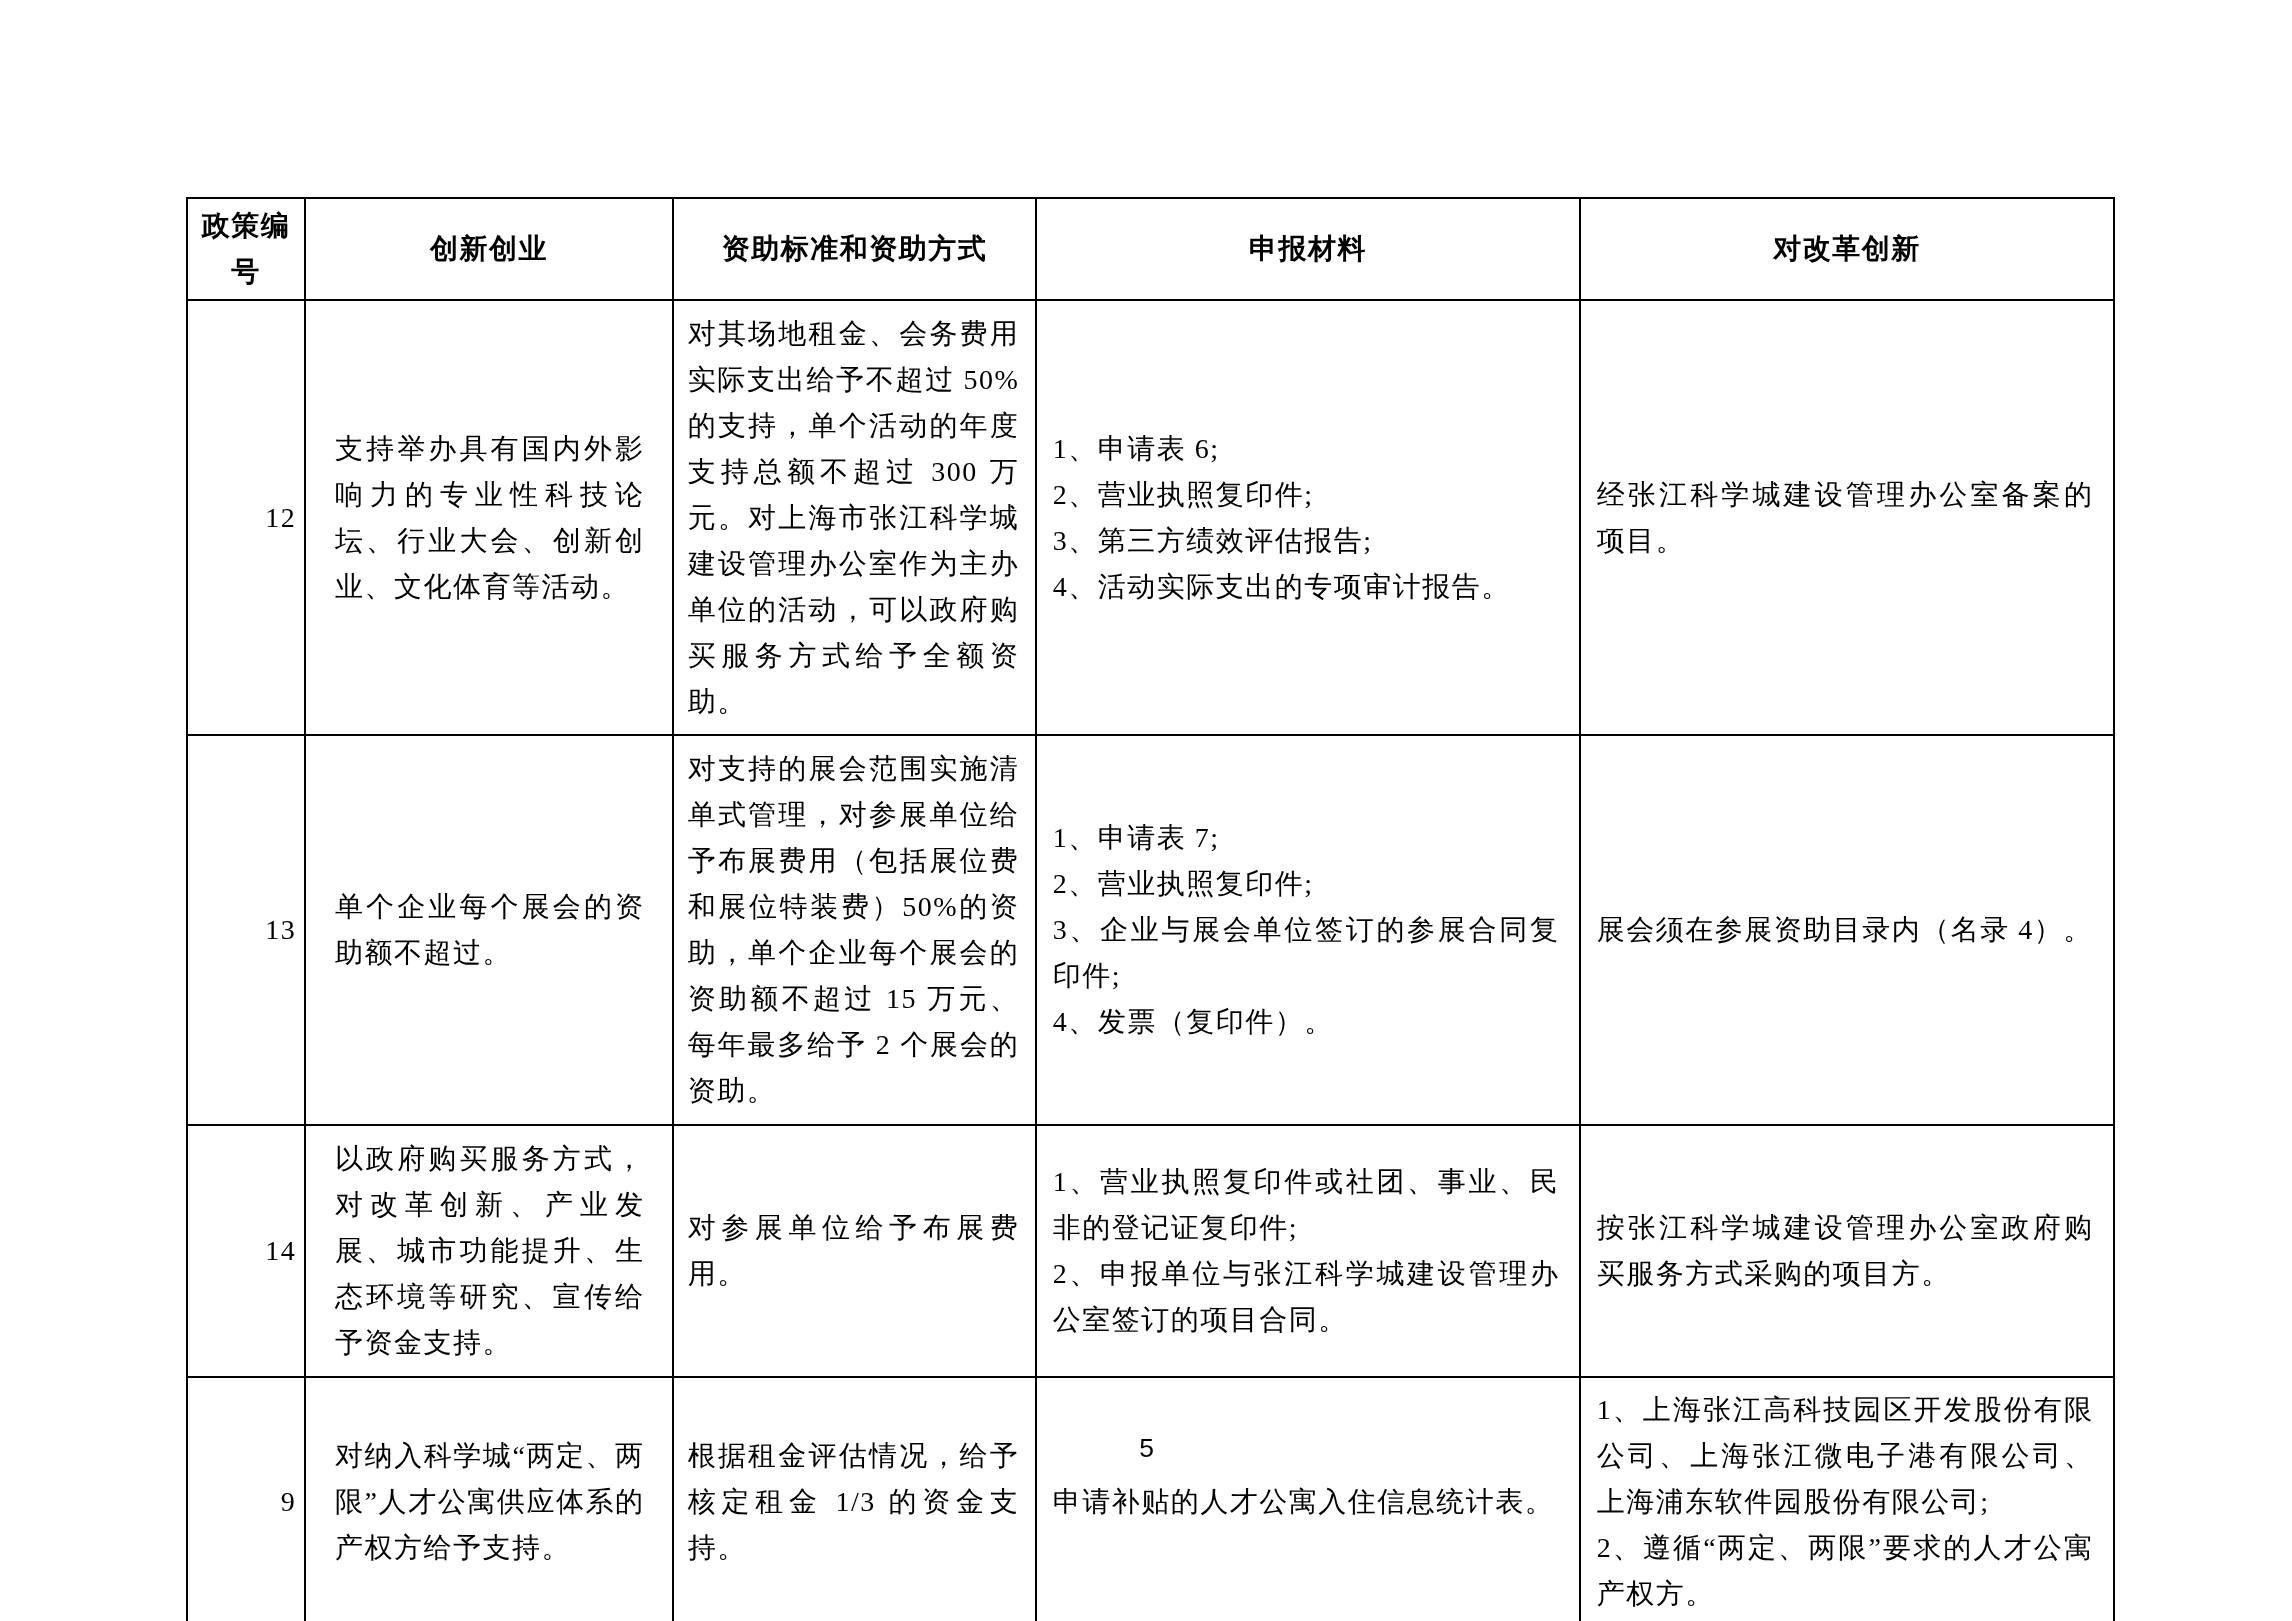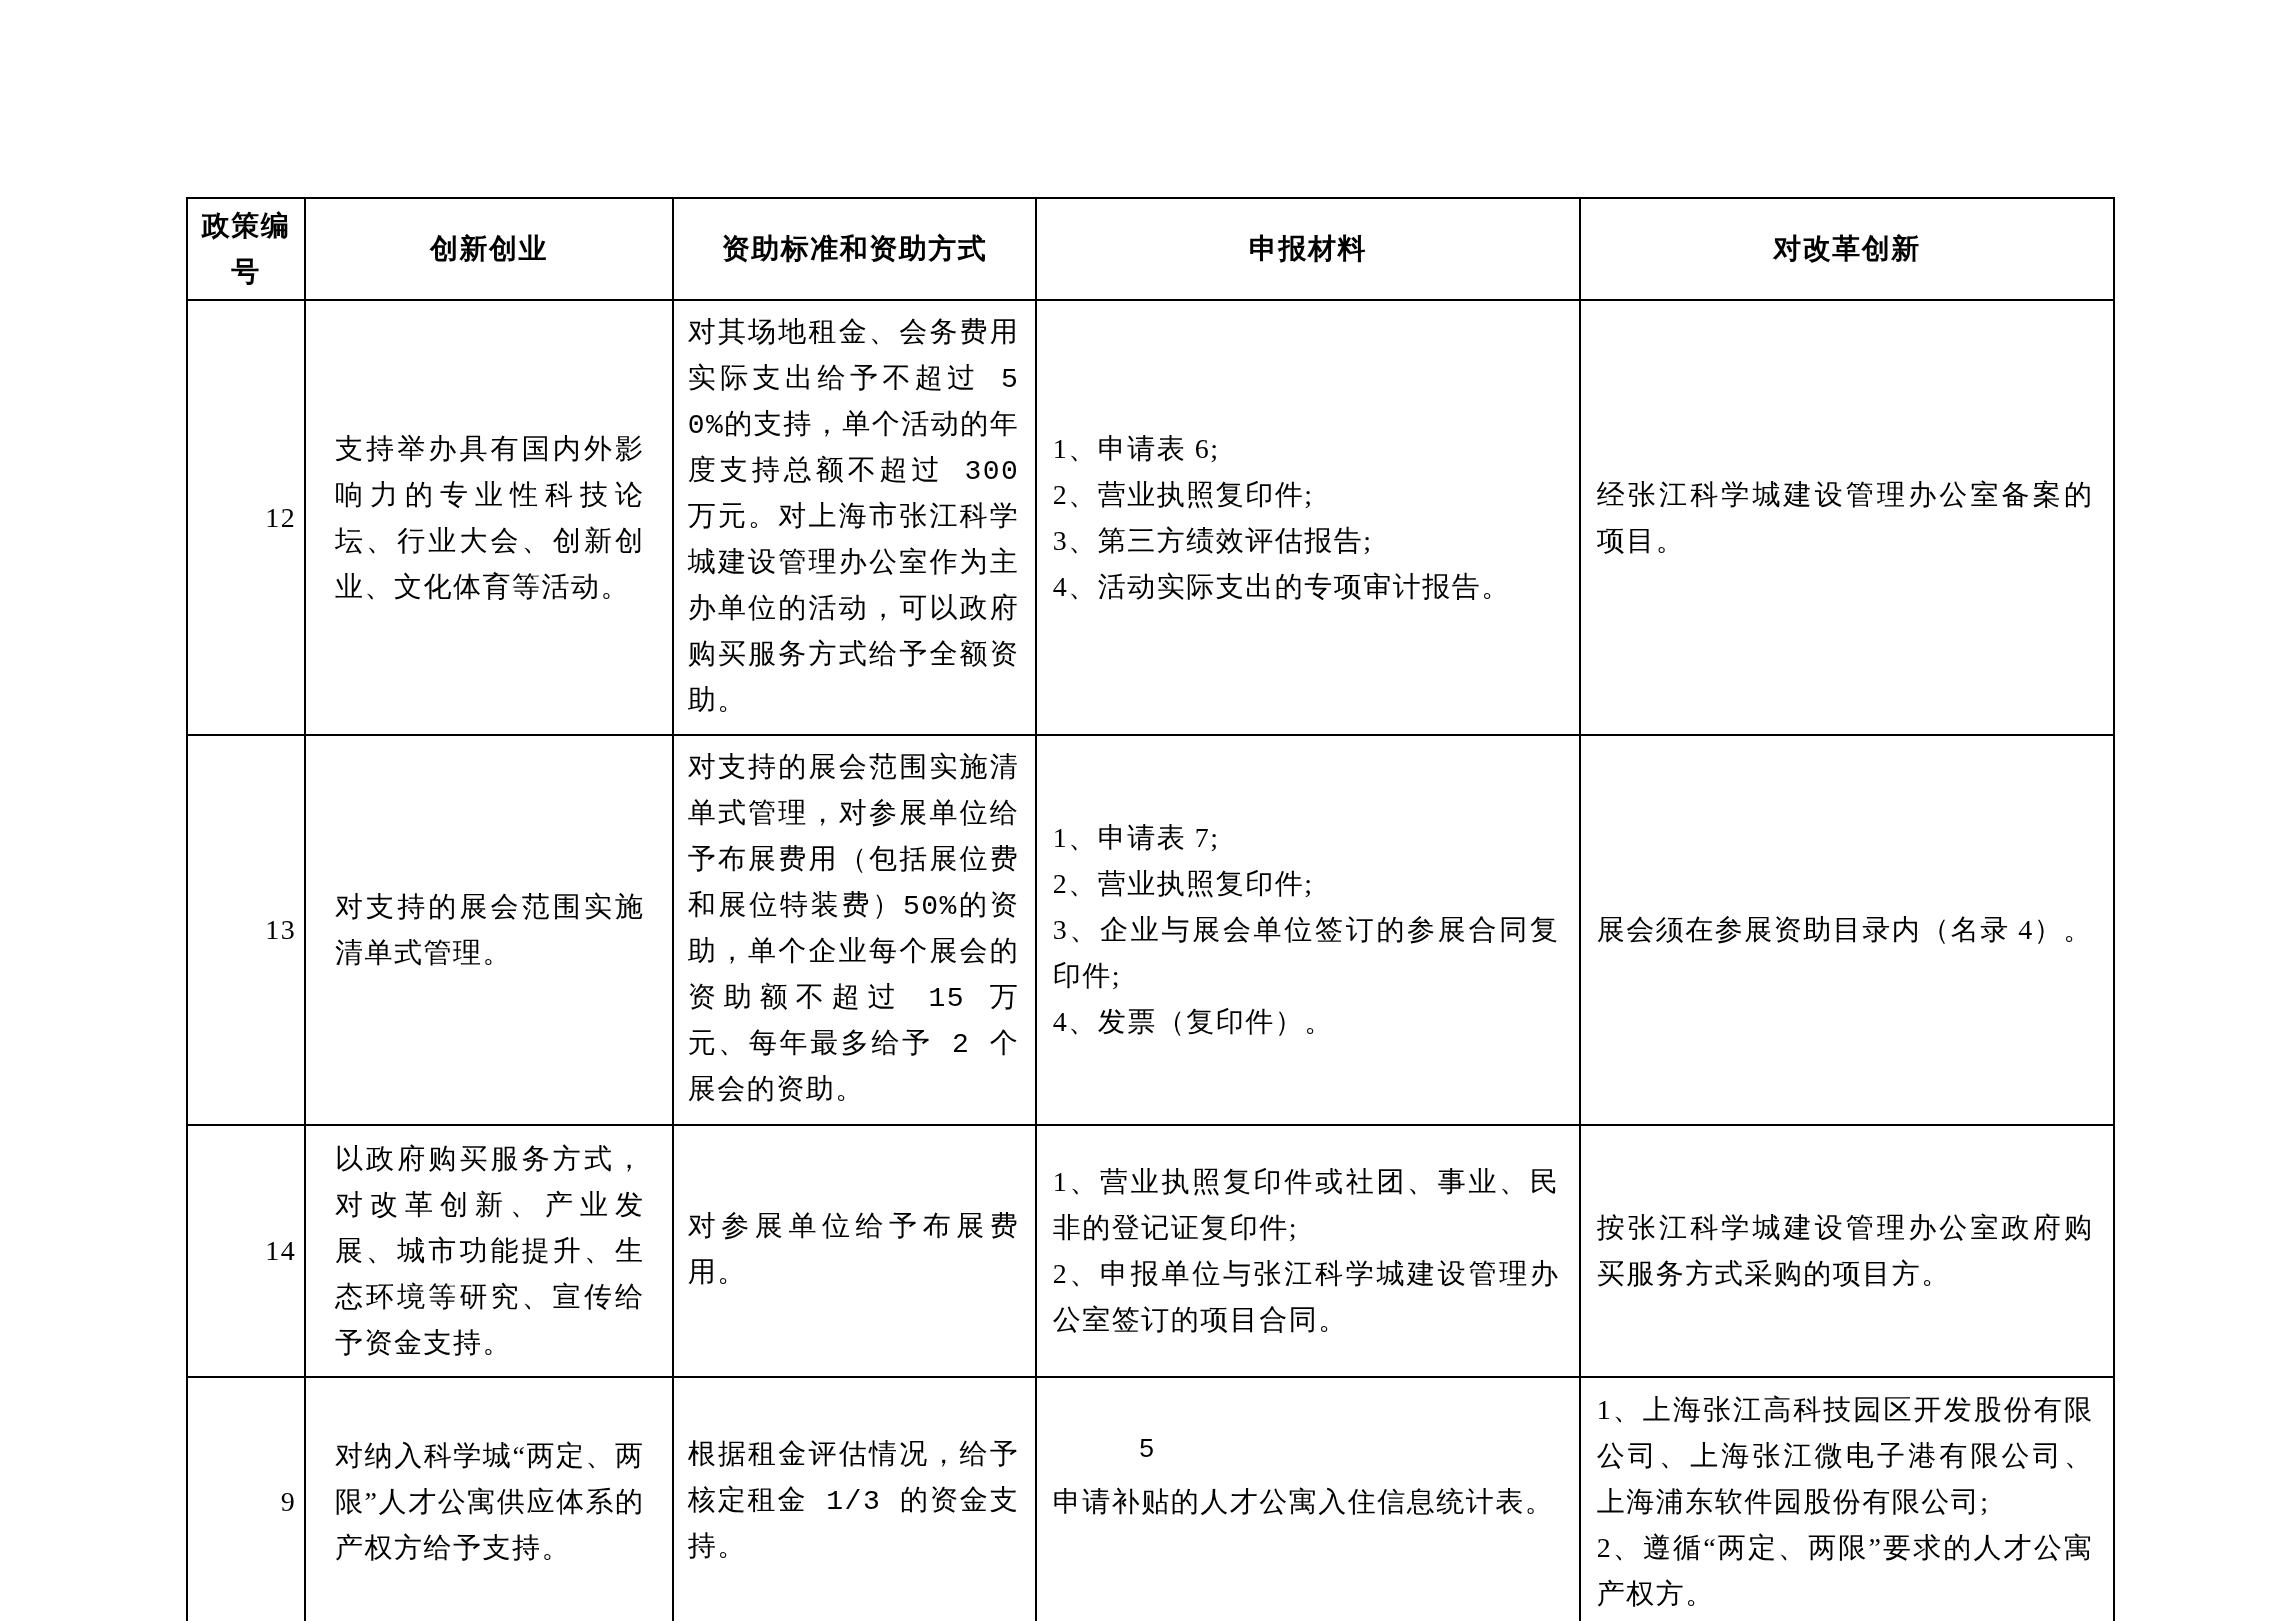--- a/index.html
+++ b/index.html
@@ -51,21 +51,20 @@
     padding: 3.9px 7.8px;
     letter-spacing: 0;
   }
   .cell-item {
     text-align: justify;
     padding: 9.8px 27.4px 9.8px 29px;
   }
   .cell-standard {
     text-align: justify;
     padding: 9.8px 15.7px 9.8px 13.7px;
-    font-family: Liberation Mono, monospace;
   }
   .cell-materials {
     text-align: justify;
     white-space: pre-line;
     padding: 9.8px 19.6px 9.8px 15.7px;
     font-family: Liberation Serif, serif;
   }
   .cell-conditions {
     text-align: justify;
     white-space: pre-line;
@@ -109,21 +108,21 @@
         <td class="cell-item">支持举办具有国内外影响力的专业性科技论坛、行业大会、创新创业、文化体育等活动。</td>
         <td class="cell-standard">对其场地租金、会务费用实际支出给予不超过 50%的支持，单个活动的年度支持总额不超过 300 万元。对上海市张江科学城建设管理办公室作为主办单位的活动，可以政府购买服务方式给予全额资助。</td>
         <td class="cell-materials">1、申请表 6;
 2、营业执照复印件;
 3、第三方绩效评估报告;
 4、活动实际支出的专项审计报告。</td>
         <td class="cell-conditions">经张江科学城建设管理办公室备案的项目。</td>
       </tr>
       <tr class="row-13">
         <td class="cell-id">13</td>
-        <td class="cell-item">对支持的展会范围实施清单式管理。</td>
+        <td class="cell-item">单个企业每个展会的资助额不超过。</td>
         <td class="cell-standard">对支持的展会范围实施清单式管理，对参展单位给予布展费用（包括展位费和展位特装费）50%的资助，单个企业每个展会的资助额不超过 15 万元、每年最多给予 2 个展会的资助。</td>
         <td class="cell-materials">1、申请表 7;
 2、营业执照复印件;
 3、企业与展会单位签订的参展合同复印件;
 4、发票（复印件）。</td>
         <td class="cell-conditions">展会须在参展资助目录内（名录 4）。</td>
       </tr>
       <tr class="row-14">
         <td class="cell-id">14</td>
         <td class="cell-item">以政府购买服务方式，对改革创新、产业发展、城市功能提升、生态环境等研究、宣传给予资金支持。</td>

